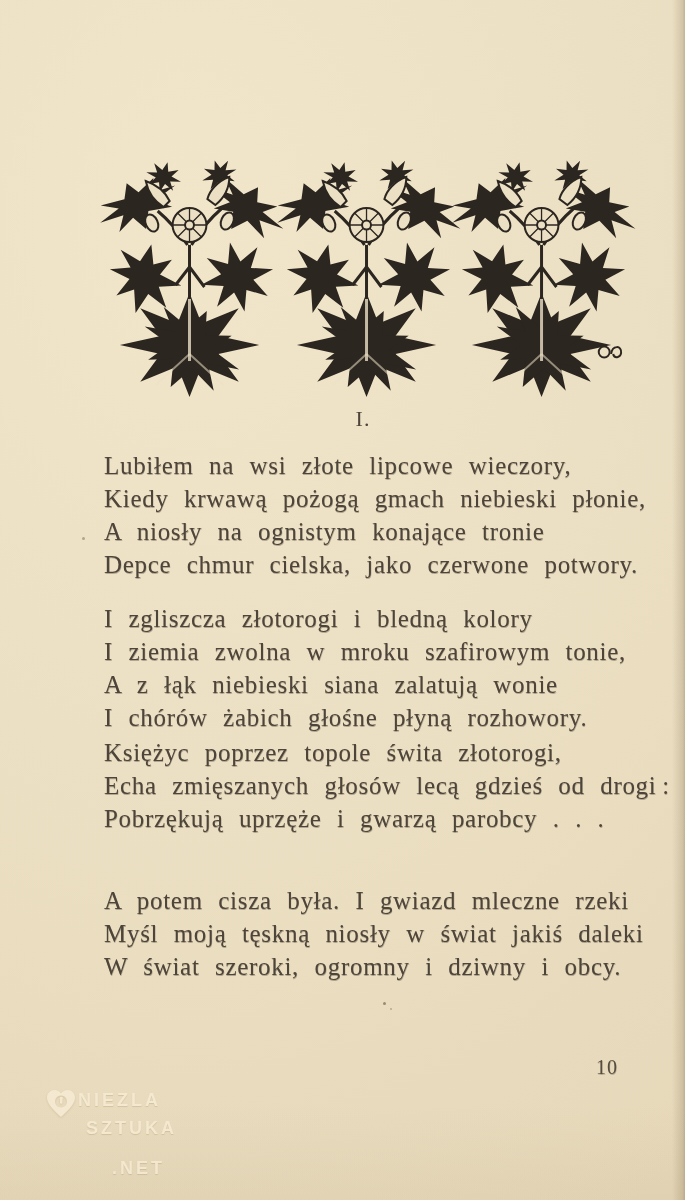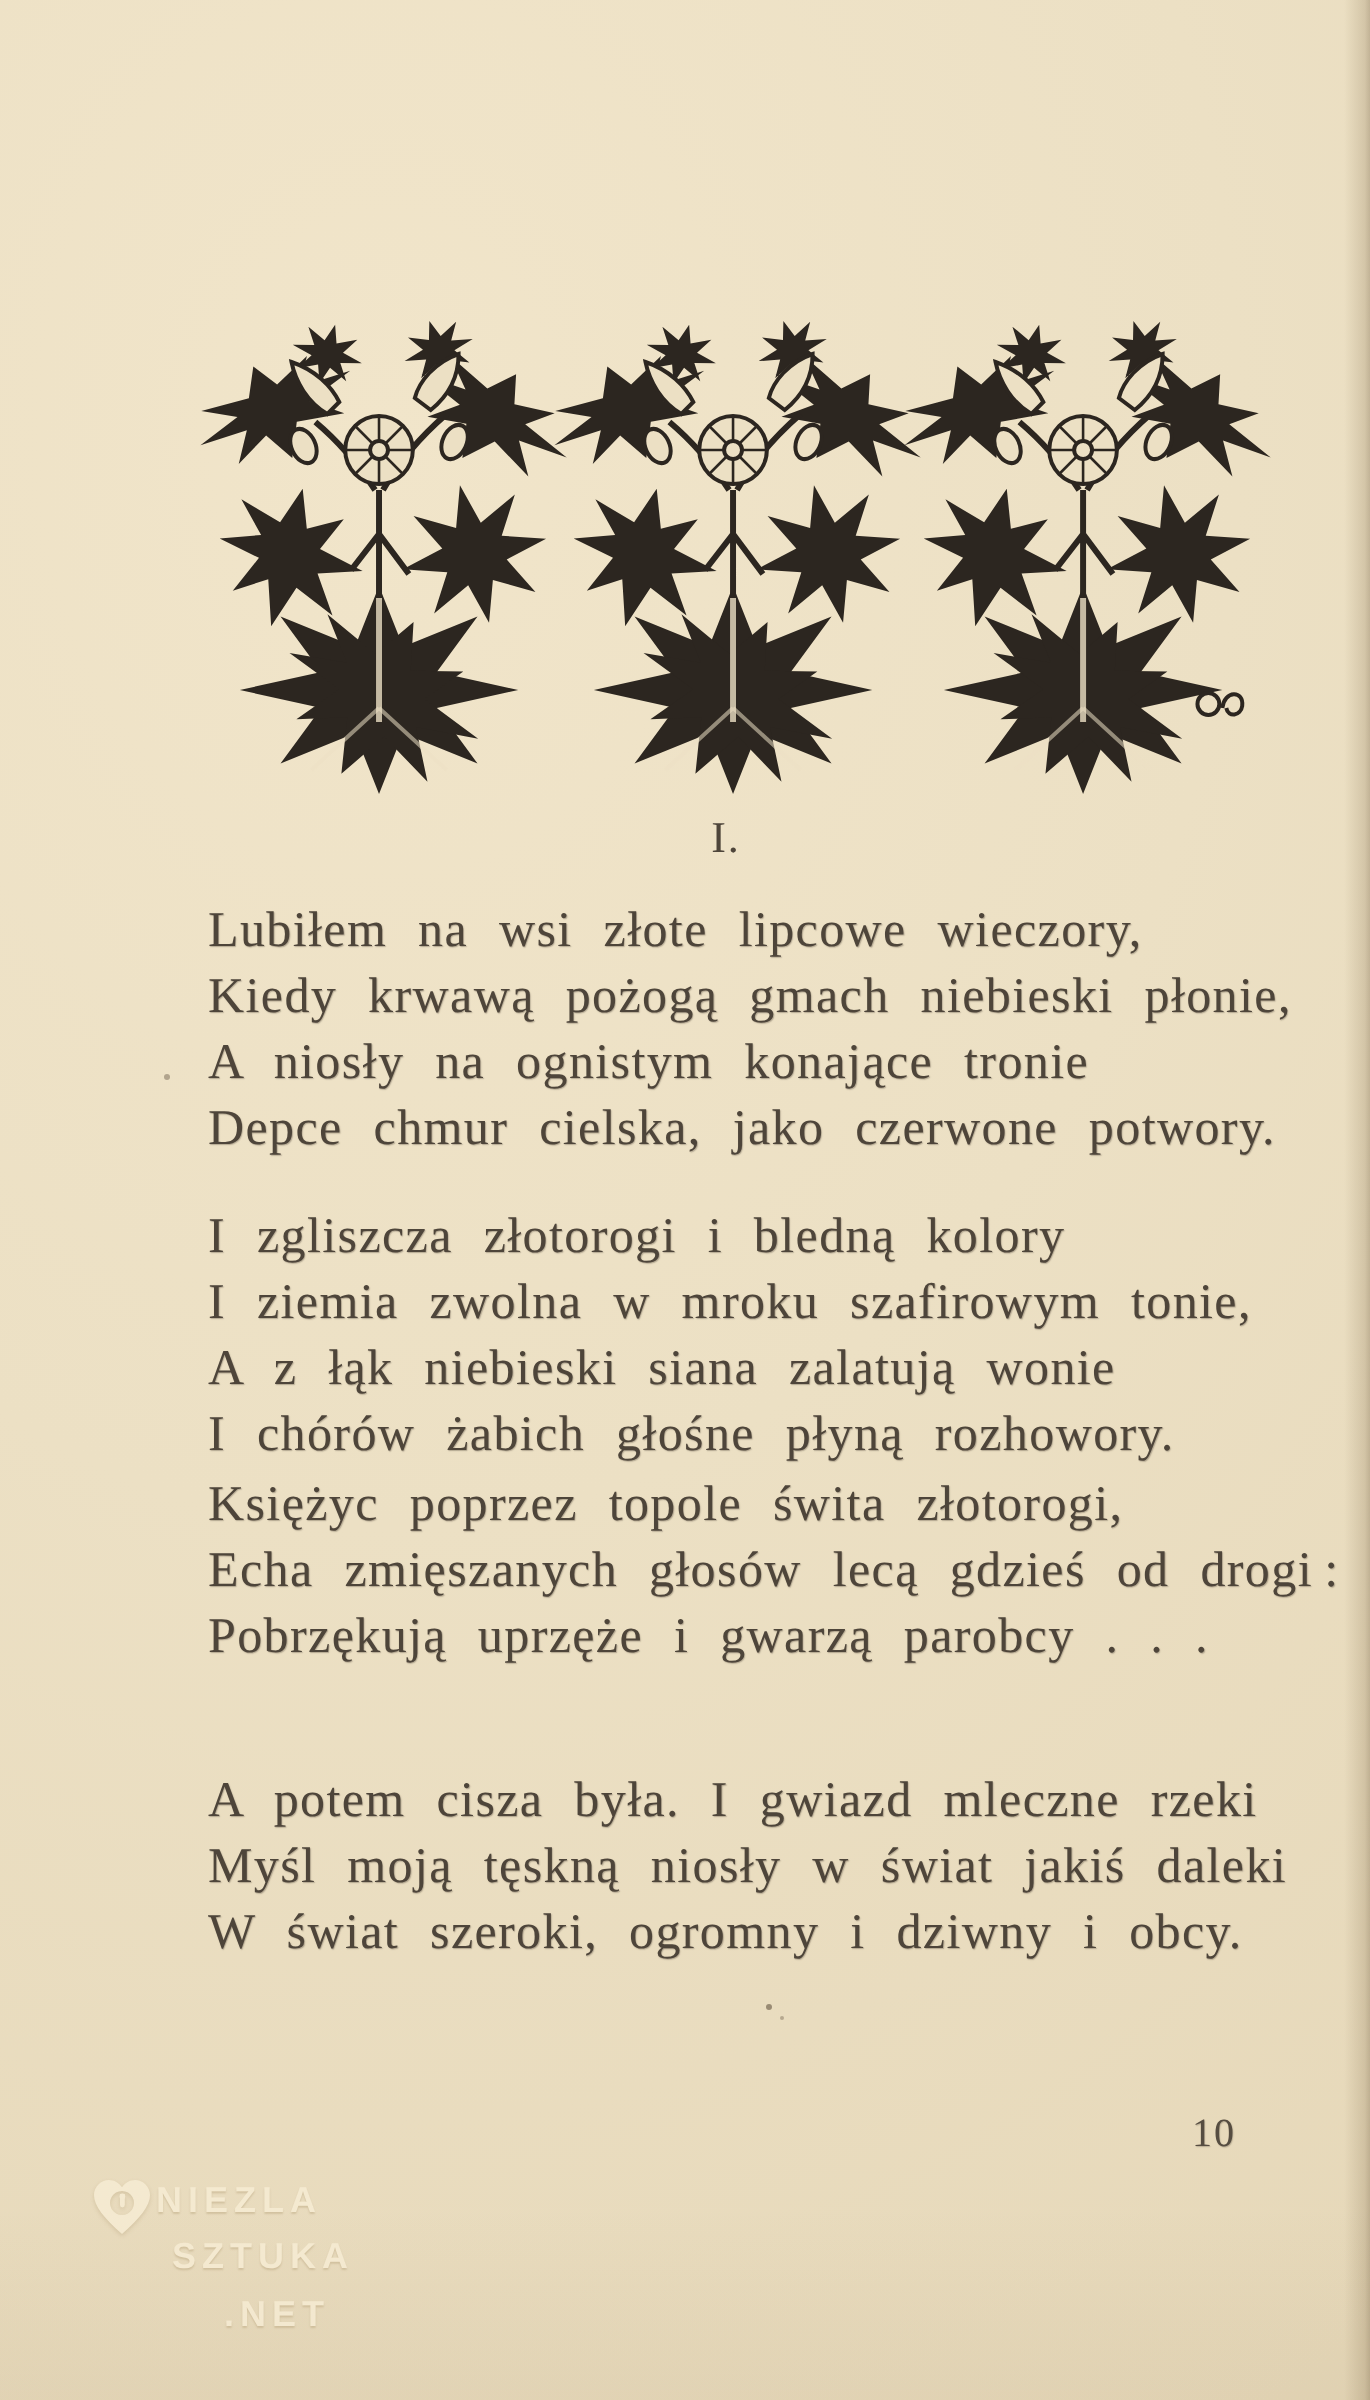--- a/index.html
+++ b/index.html
@@ -49,21 +49,21 @@
     font-family:"Liberation Sans","DejaVu Sans",sans-serif;
     font-weight:bold;font-size:18px;line-height:21px;letter-spacing:3px;
     color:var(--watermark,#f8eed6);opacity:0.78;
     text-shadow:0 1px 1px rgba(168,146,104,0.45);
     user-select:none;
   }
   .wm-row{display:flex;align-items:flex-start;gap:2px;}
   .wm-heart{width:30px;height:28px;flex:0 0 auto;
     filter:drop-shadow(0 1px 1px rgba(168,146,104,0.4));}
   .wm-l2{margin-left:40px;}
-  .wm-l3{margin-left:66px;margin-top:8px;}
+  .wm-l3{margin-left:66px;margin-top:19px;}
   .speck{position:absolute;border-radius:50%;}
   .sp1{left:383px;top:1002px;width:3px;height:3px;background:rgba(88,73,54,0.55);}
   .sp2{left:390px;top:1008px;width:2px;height:2px;background:rgba(88,73,54,0.35);}
   .sp3{left:82px;top:537px;width:3px;height:3px;background:rgba(88,73,54,0.4);}
 </style>
 </head>
 <body>
 
 <div class="page">
 

